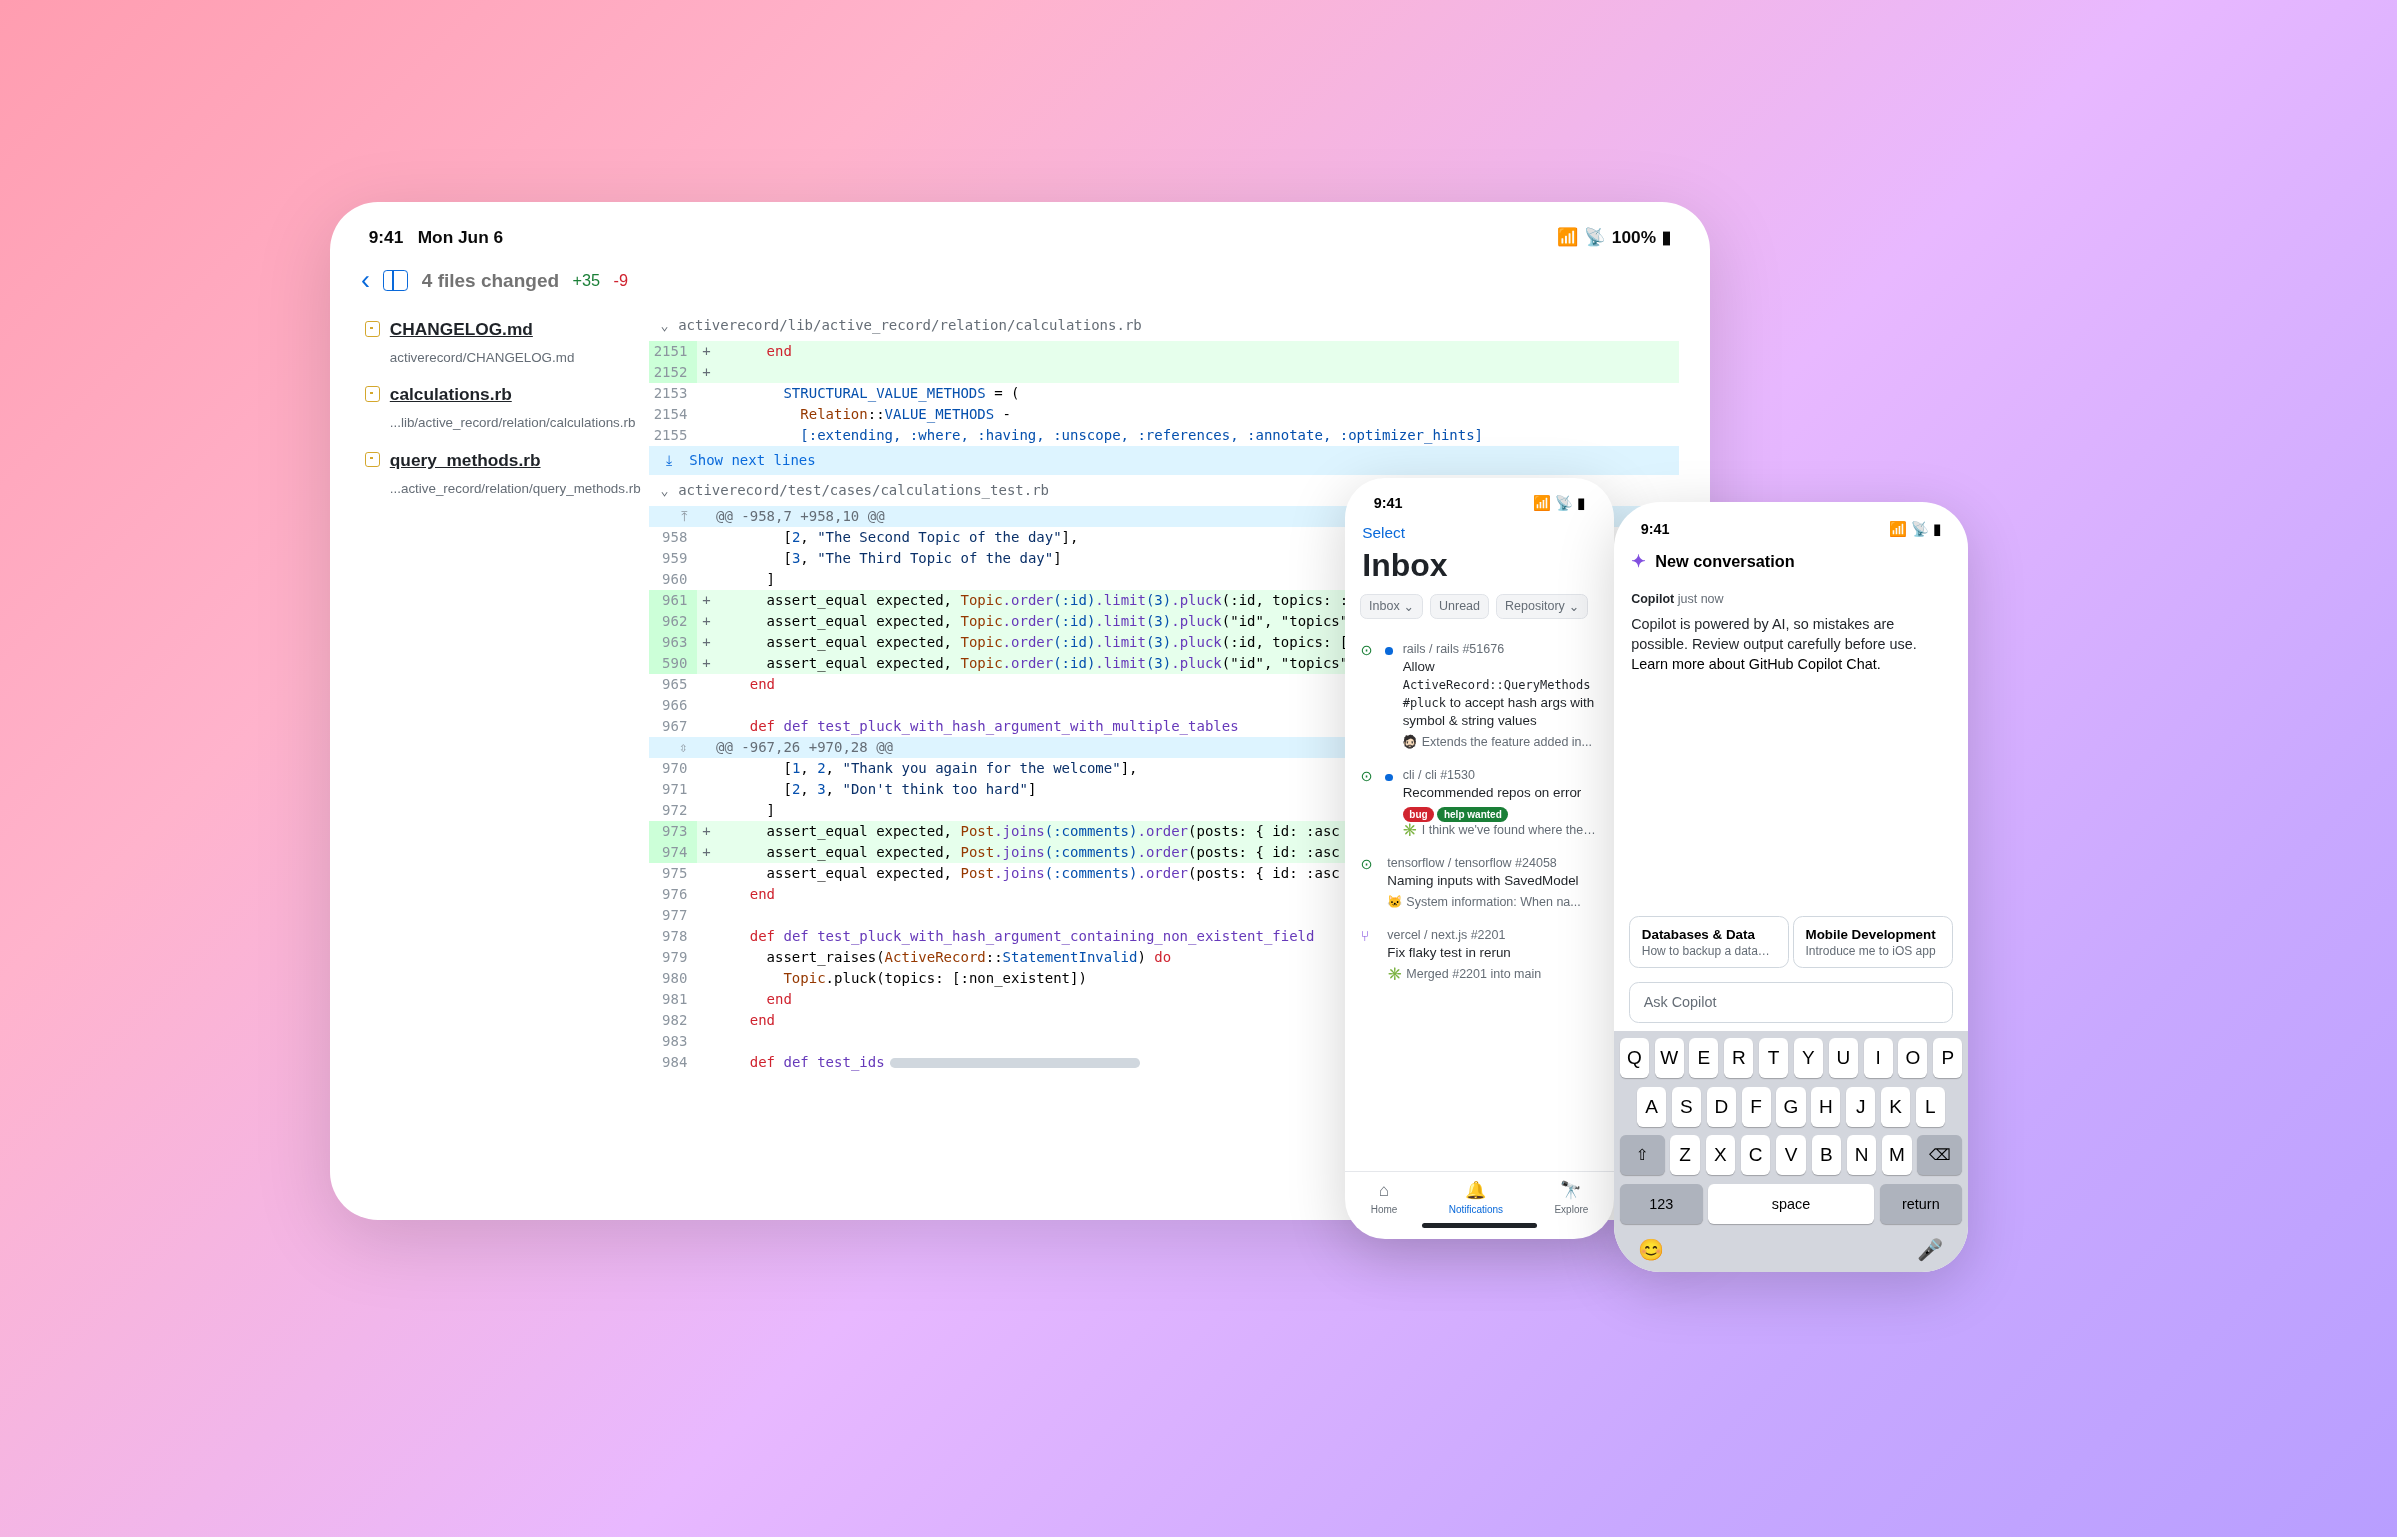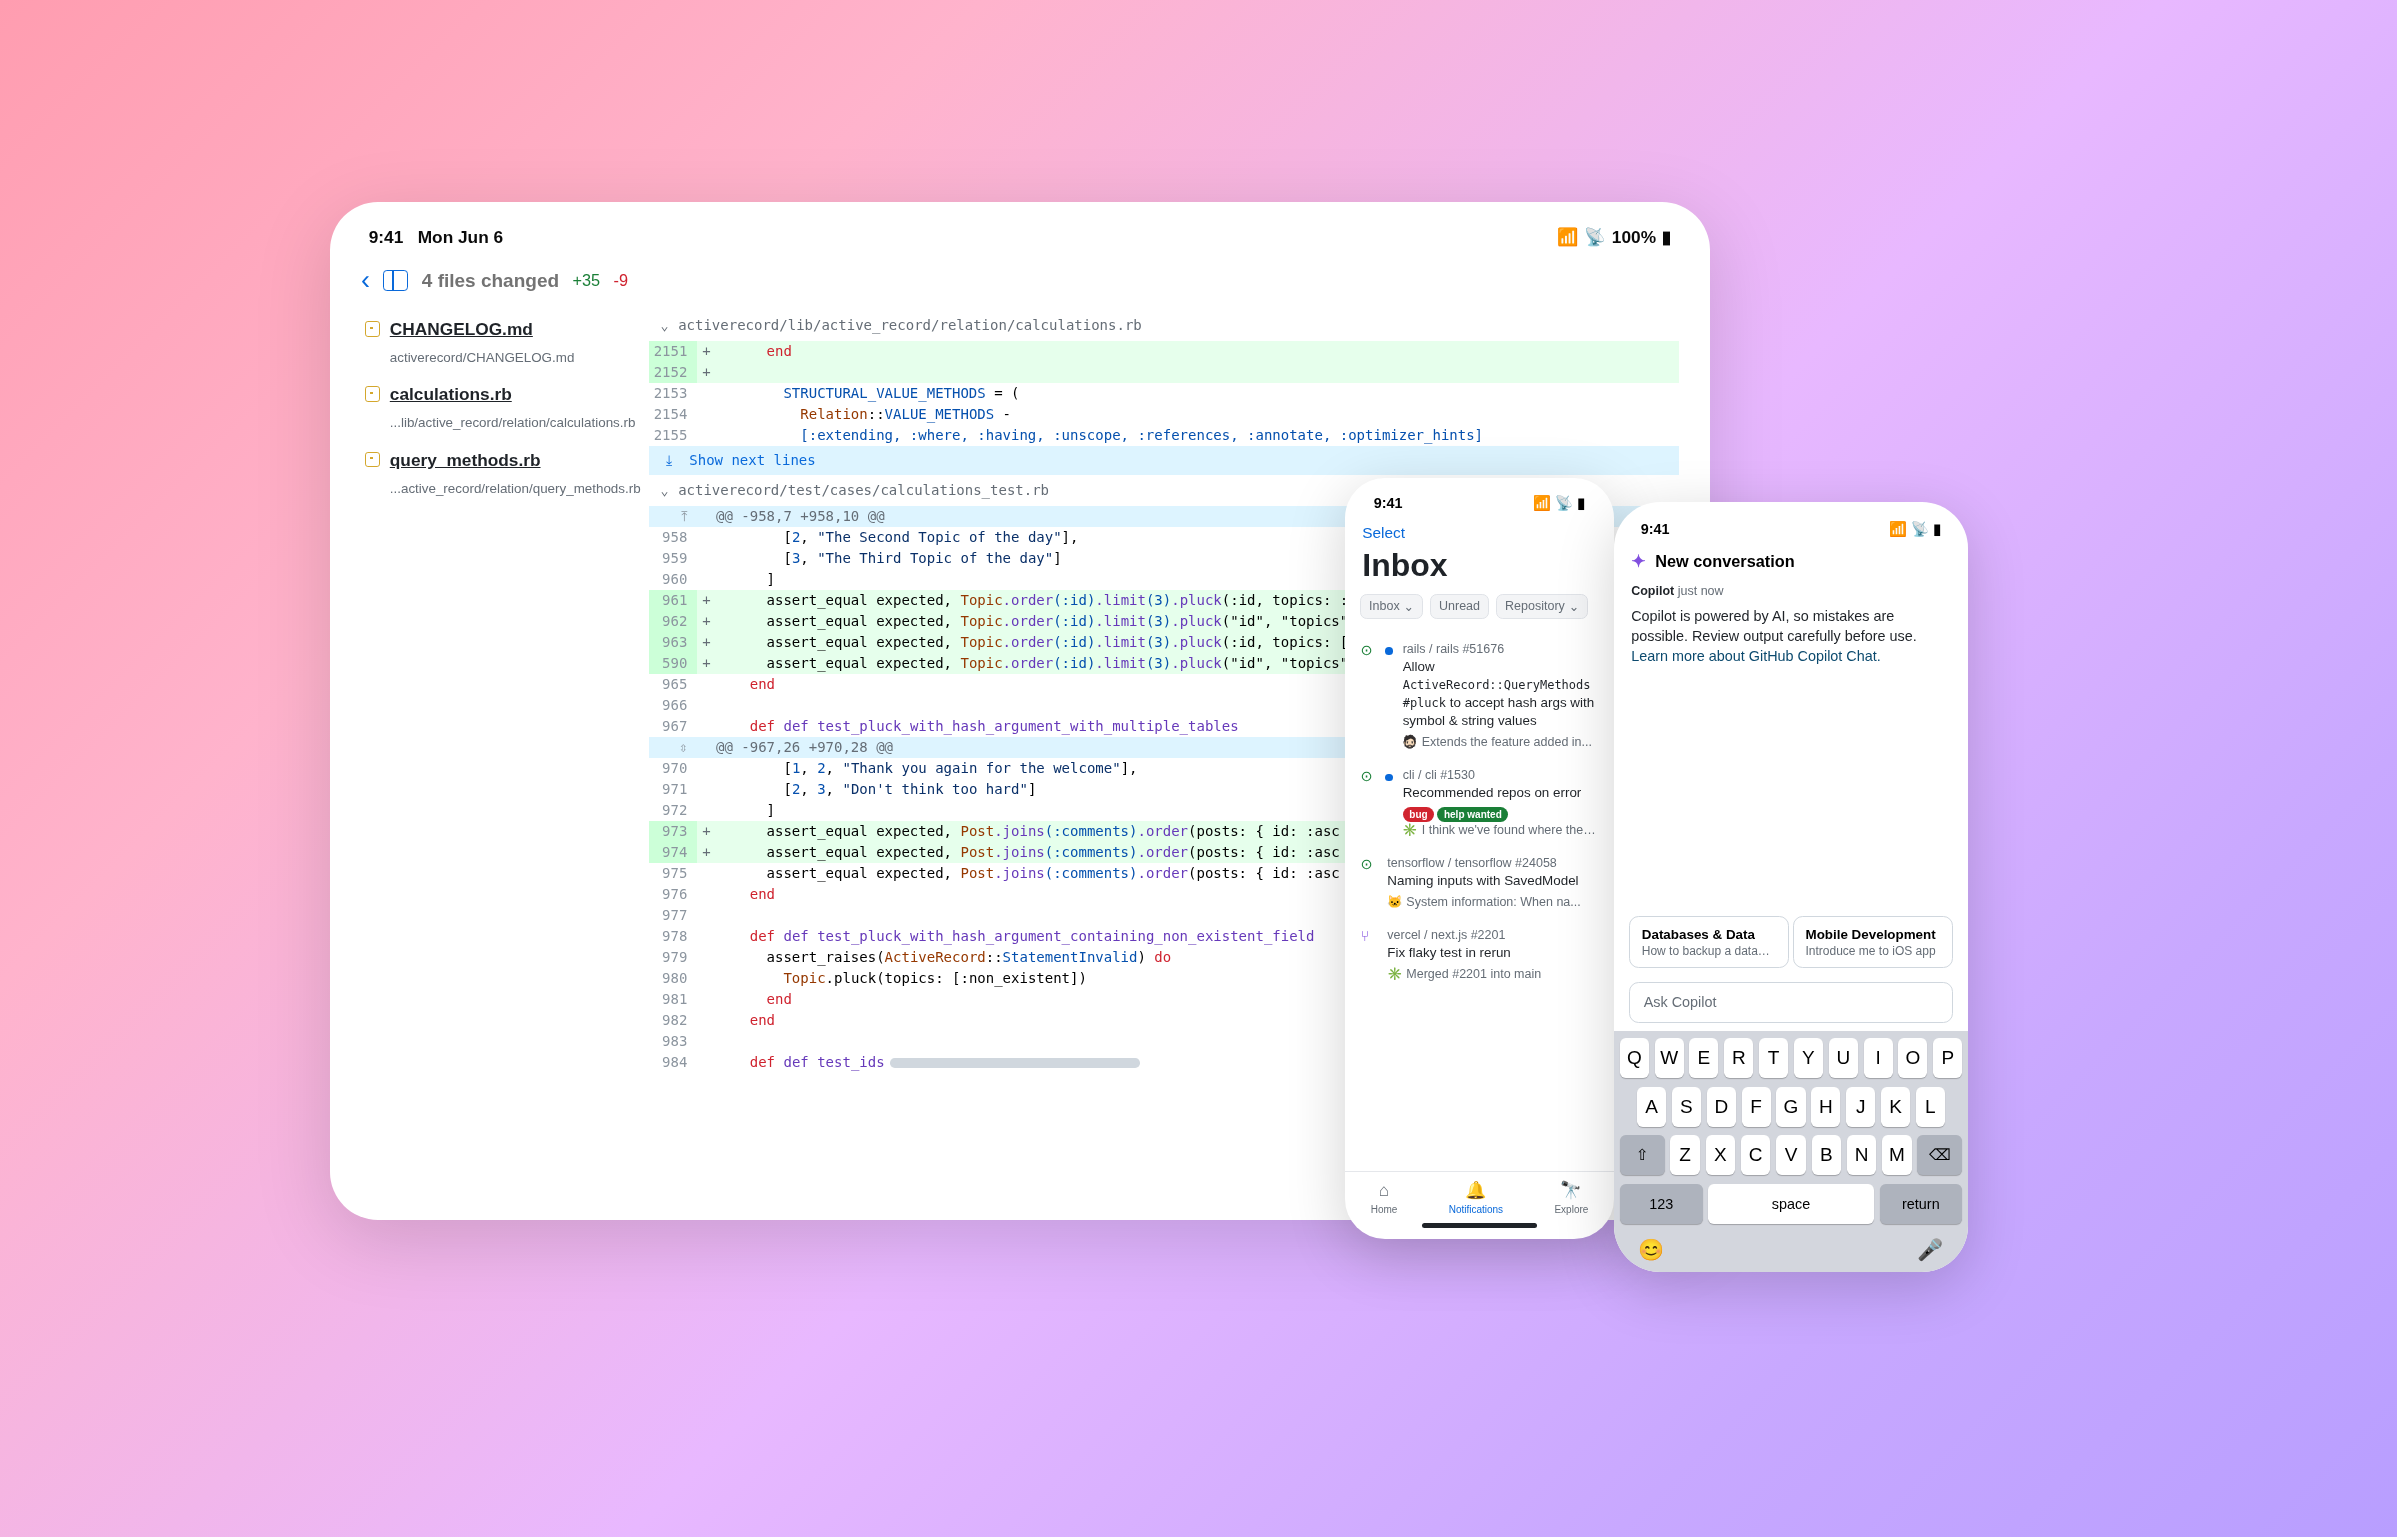--- a/index.html
+++ b/index.html
@@ -148,24 +148,24 @@
   background: #fff;
   border-radius: 46px;
   box-shadow: 0 15.4px 58px rgba(0,0,0,0.18);
   padding: 19px 13.4px 11.5px 13.4px;
   overflow: hidden;
   display: flex;
   flex-direction: column;
 }
 .copilot-header { display: flex; align-items: center; gap: 9.6px; padding: 5.8px 3.8px 11.5px 3.8px; font-size: 16.3px; font-weight: 600; }
 .copilot-spark { color: #8250df; font-size: 17.3px; }
-.copilot-meta { font-size: 12.5px; color: #656d76; padding: 0 3.8px 5.8px 3.8px; }
+.copilot-meta { font-size: 12.5px; color: #656d76; padding: 0 3.8px 5.8px 3.8px; margin-top: 8px; }
 .copilot-meta b { color: #1f2328; font-weight: 600; }
 .copilot-msg { font-size: 14.4px; color: #1f2328; line-height: 1.4; padding: 1.9px 3.8px; }
-.copilot-msg a { color: #0c4a6e; text-decoration: none; }
+.copilot-msg a { color: #000000; text-decoration: none; }
 .copilot-spacer { flex: 1; }
 .suggest-row { display: flex; gap: 4px; padding: 7.7px 1.9px; }
 .suggest-card { flex: 1; border: 1px solid #d0d7de; border-radius: 9.6px; padding: 9.6px 11.5px; min-width: 0; }
 .suggest-title { font-size: 13.4px; font-weight: 600; margin-bottom: 1.9px; white-space: nowrap; overflow: hidden; text-overflow: ellipsis; }
 .suggest-sub { font-size: 12px; color: #656d76; white-space: nowrap; overflow: hidden; text-overflow: ellipsis; }
 .ask-input { border: 1px solid #d0d7de; border-radius: 9.6px; padding: 11.5px 13.4px; font-size: 14.4px; color: #656d76; margin: 5.8px 1.9px 7.7px 1.9px; }
 
 .keyboard { background: #d3d6dd; margin: 0 -13.4px -11.5px -13.4px; padding: 7.7px 5.8px 9.6px 5.8px; }
 .key-row { display: flex; gap: 5.8px; justify-content: center; margin-bottom: 8.6px; }
 .key { background: #fff; border-radius: 5.8px; height: 40px; flex: 1; display: flex; align-items: center; justify-content: center; font-size: 19px; font-weight: 400; box-shadow: 0 1px 1px rgba(0,0,0,0.25); }

